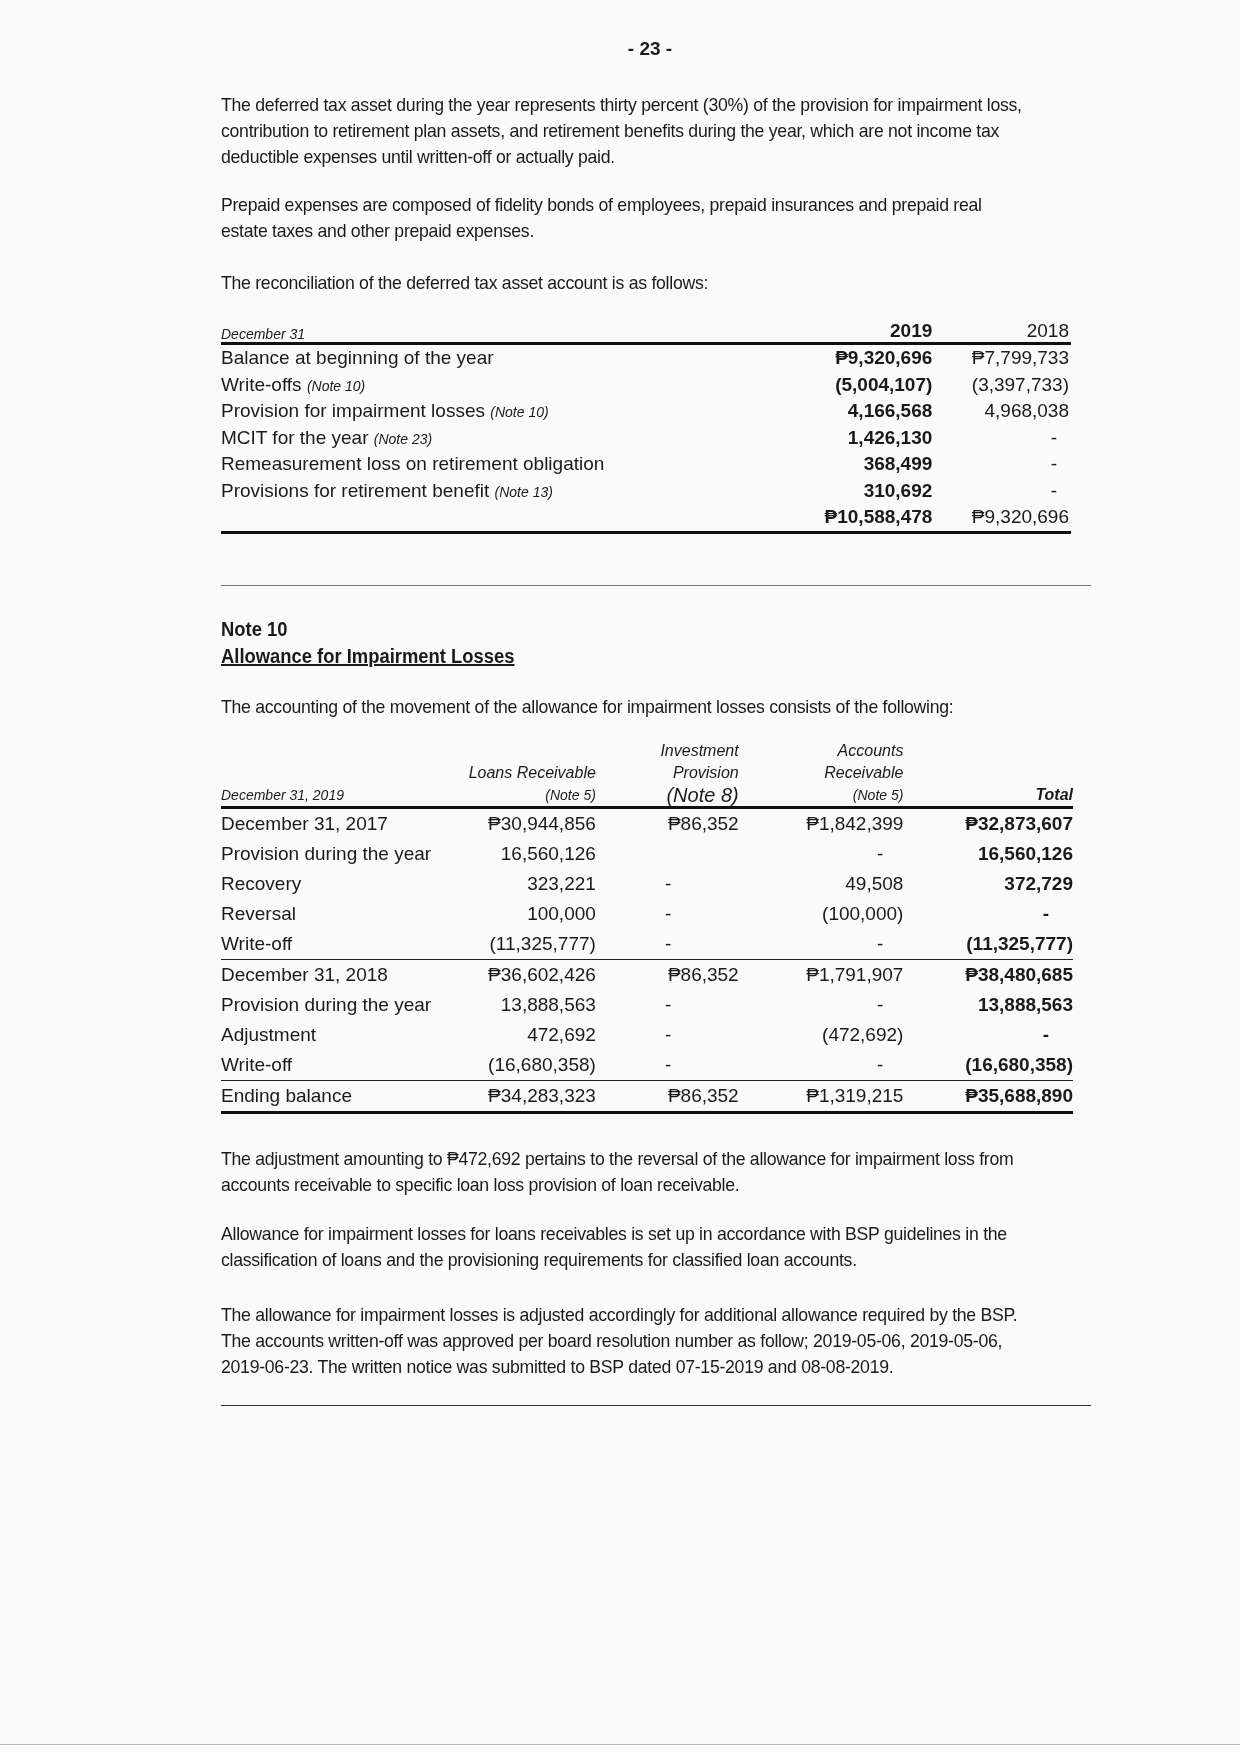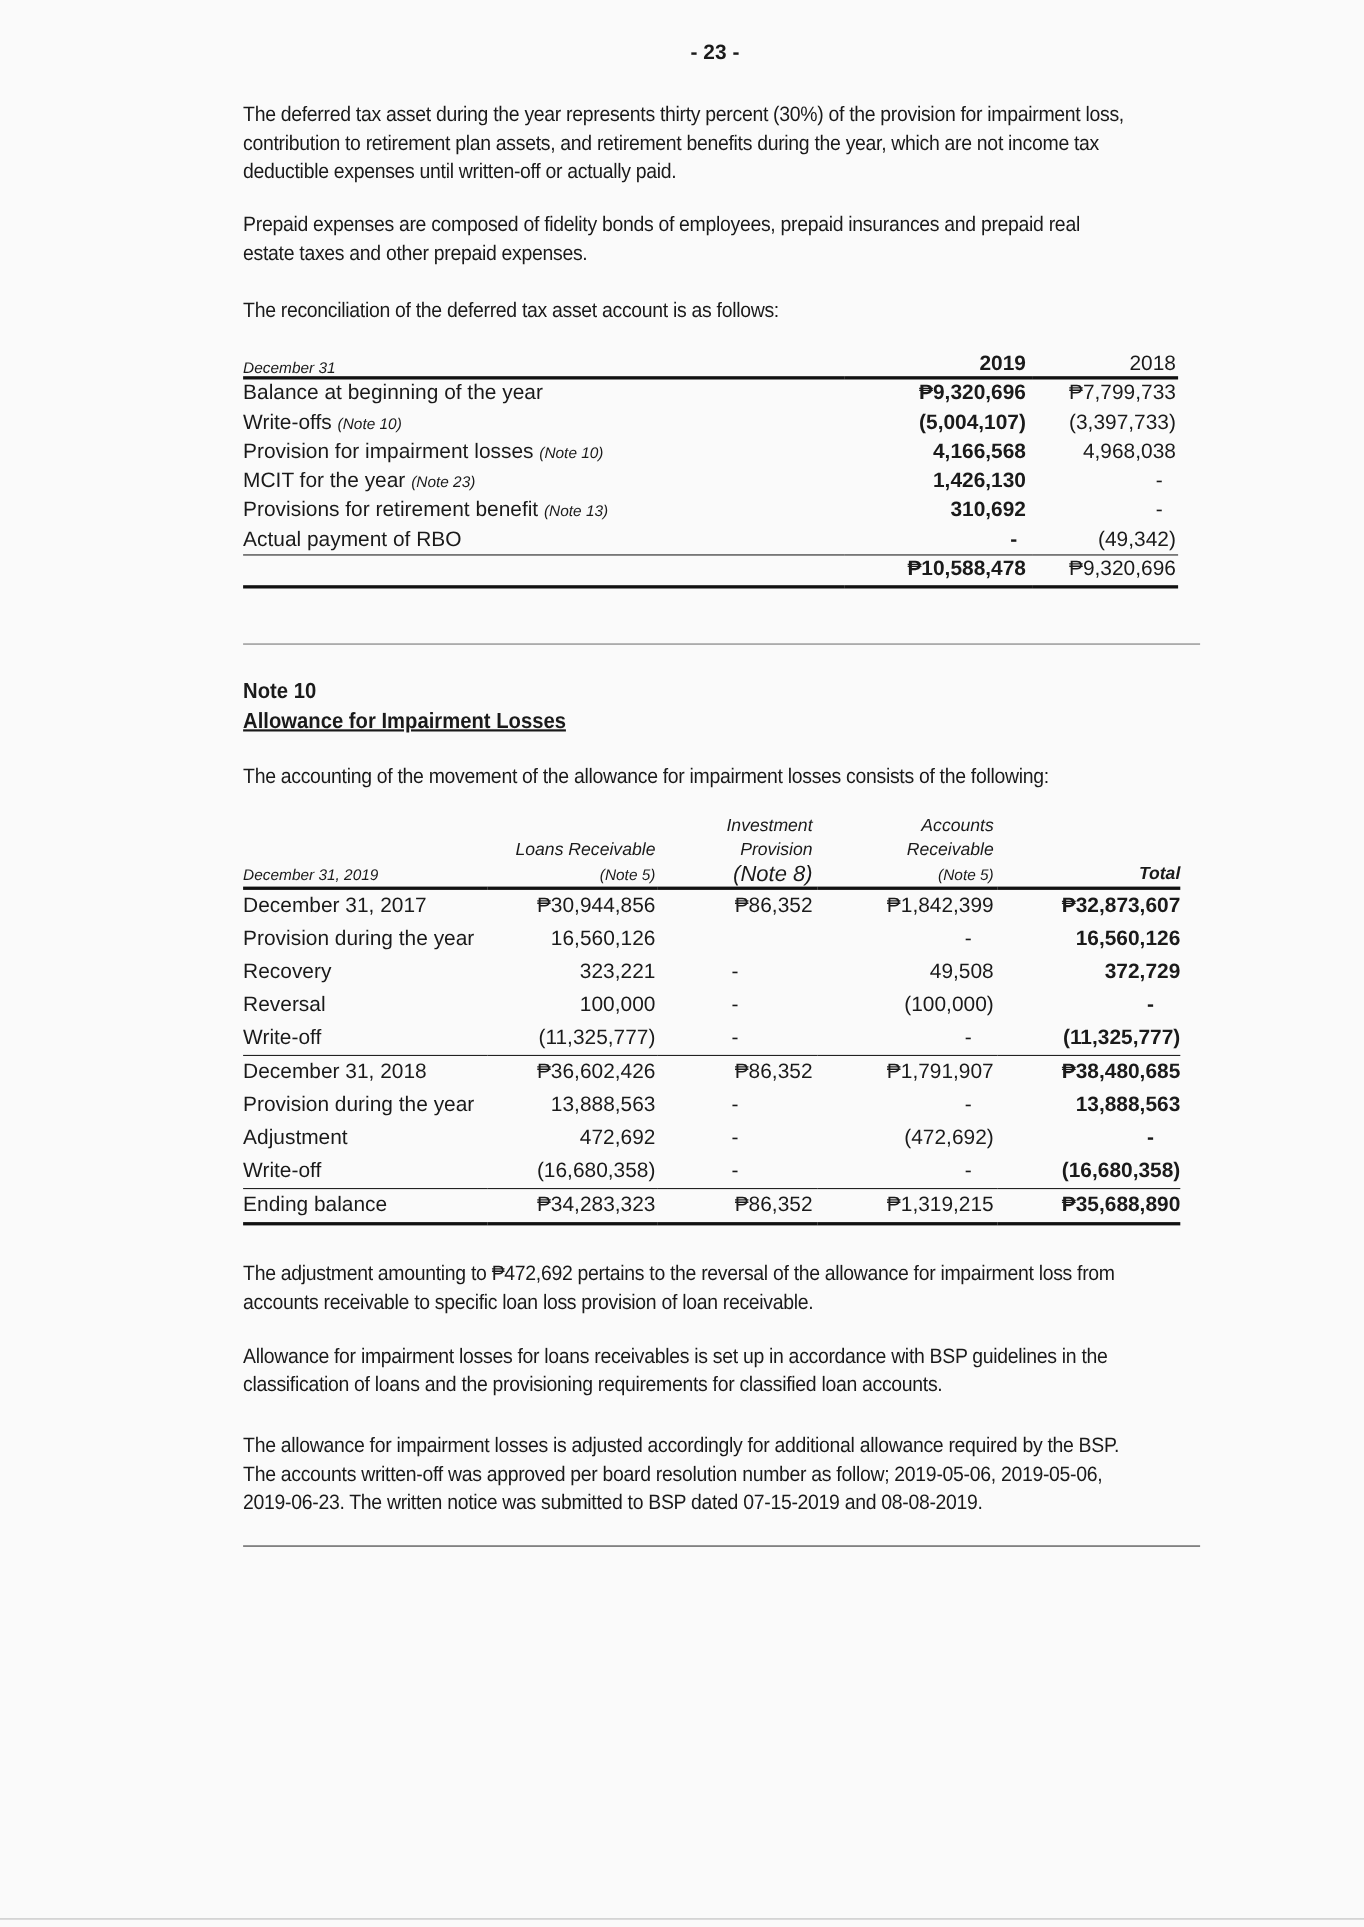--- a/index.html
+++ b/index.html
@@ -68,28 +68,28 @@
     <td class="c1"><span>Provision for impairment losses</span> <span class="small-it">(Note 10)</span></td>
     <td class="c2 num bold">4,166,568</td>
     <td class="c3 num">4,968,038</td>
   </tr>
   <tr>
     <td class="c1"><span>MCIT for the year</span> <span class="small-it">(Note 23)</span></td>
     <td class="c2 num bold">1,426,130</td>
     <td class="c3 num" style="padding-right:14px">-</td>
   </tr>
   <tr>
+    <td class="c1"><span>Remeasurement loss on retirement obligation</span></td>
+    <td class="c2 num bold">368,499</td>
+    <td class="c3 num" style="padding-right:14px">-</td>
+  </tr>
+  <tr>
     <td class="c1"><span>Provisions for retirement benefit</span> <span class="small-it">(Note 13)</span></td>
     <td class="c2 num bold">310,692</td>
     <td class="c3 num" style="padding-right:14px">-</td>
-  </tr>
-  <tr class="last">
-    <td class="c1"><span>Actual payment of RBO</span></td>
-    <td class="c2 num bold" style="padding-right:14px">-</td>
-    <td class="c3 num">(49,342)</td>
   </tr>
   <tr class="total">
     <td class="c1"></td>
     <td class="c2 num bold">₱10,588,478</td>
     <td class="c3 num">₱9,320,696</td>
   </tr>
 </tbody>
   </table>
 
 <div class="sep" style="top:585px;"></div>

